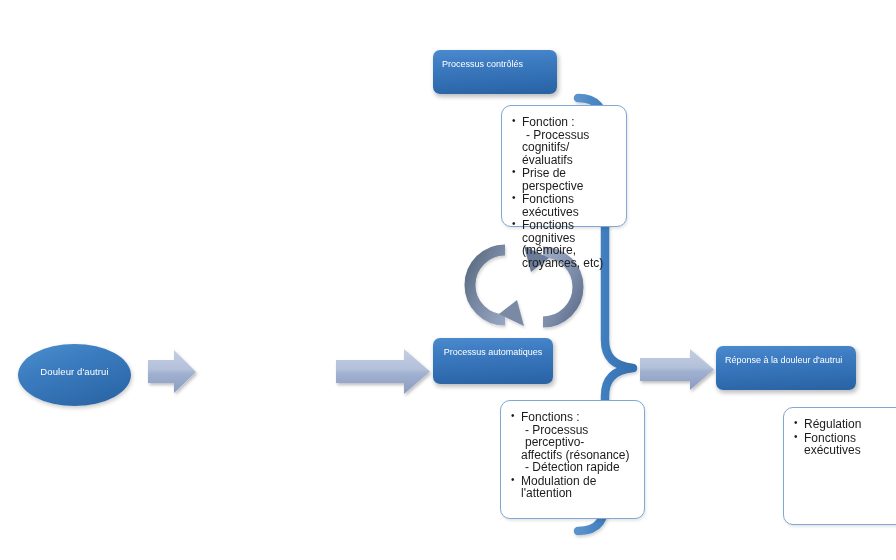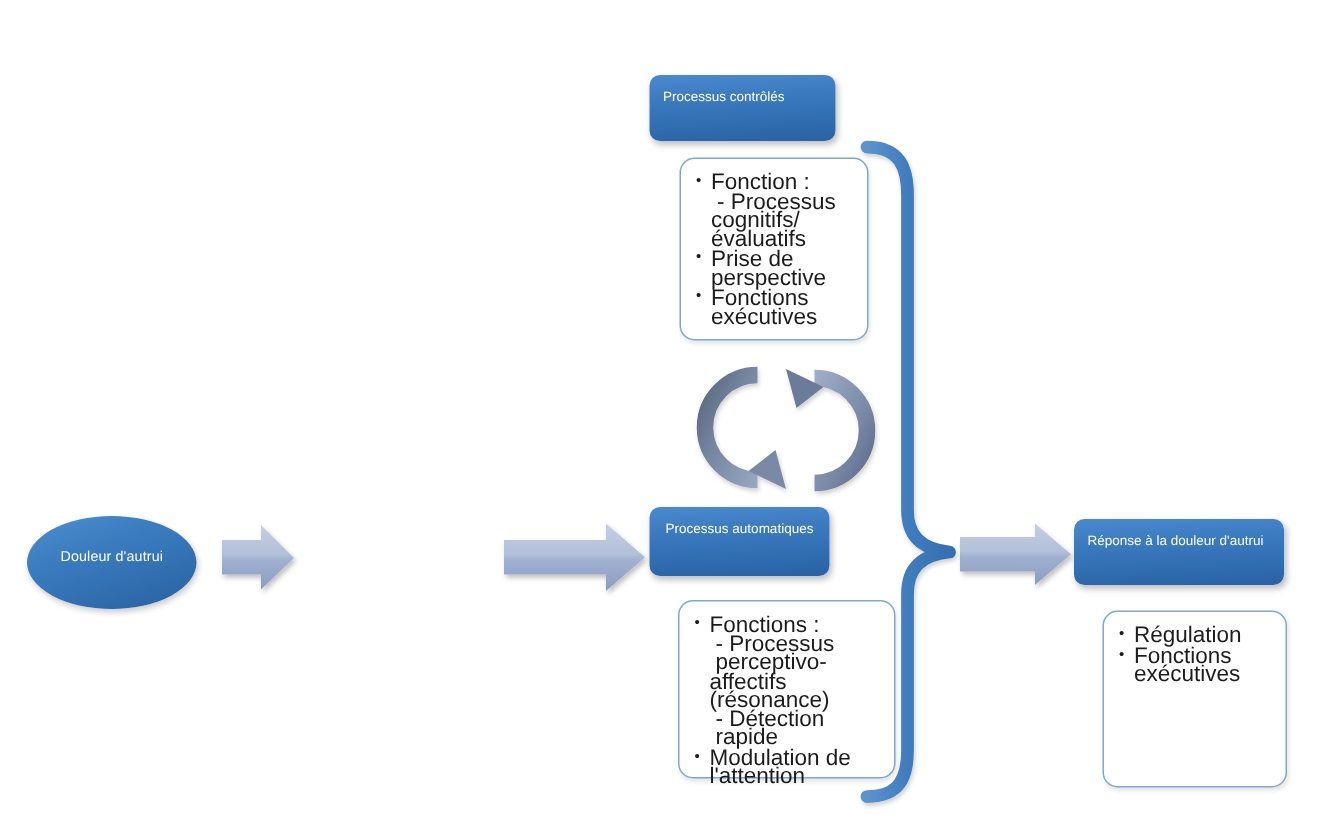--- a/index.html
+++ b/index.html
@@ -56,24 +56,25 @@
   #box-ctrl   { left: 433px; top: 50px;   width: 124px; height: 44px; }
   #box-auto   { left: 433px; top: 338px;  width: 120px; height: 46px; text-align: center; }
   #box-resp   { left: 716px; top: 346px;  width: 140px; height: 44px; }
 
   
   .whitebox {
     background: #ffffff;
     border: 1px solid #7fa8d4;
     border-radius: 10px;
     box-shadow: 1px 2px 3px rgba(0,0,0,0.10);
-    font-size: 15px;
+    font-size: 12px;
     line-height: 12.5px;
     color: #1c1c1c;
     padding: 10px 8px 16px 10px;
+    margin-left: 48px;
   }
   #det-ctrl { left: 453px; top: 105px; width: 126px; height: 122px; }
   #det-auto { left: 452px; top: 400px; width: 145px; height: 119px; }
   #det-resp { left: 735px; top: 407px; width: 123px; height: 118px; }
 
   .whitebox ul { list-style: none; margin: 0; padding: 0; }
   .whitebox li { position: relative; padding-left: 10px; margin-bottom: 1px; }
   .whitebox li::before {
     content: "\2022";
     position: absolute;
@@ -164,20 +165,24 @@
         <span>Fonction :</span>
         <span class="sub">- Processus</span>
         <span class="sub cont">cognitifs/évaluatifs</span>
       </li>
       <li>
         <span>Prise de perspective</span>
       </li>
       <li>
         <span>Fonctions exécutives</span>
       </li>
+      <li>
+        <span>Fonctions cognitives</span>
+        <span class="sub cont">(mémoire, croyances, etc)</span>
+      </li>
     </ul>
   </div>
 
   <div class="node bluebox" id="box-auto">
     <span>Processus automatiques</span>
   </div>
 
   <div class="node whitebox" id="det-auto">
     <ul>
       <li>

